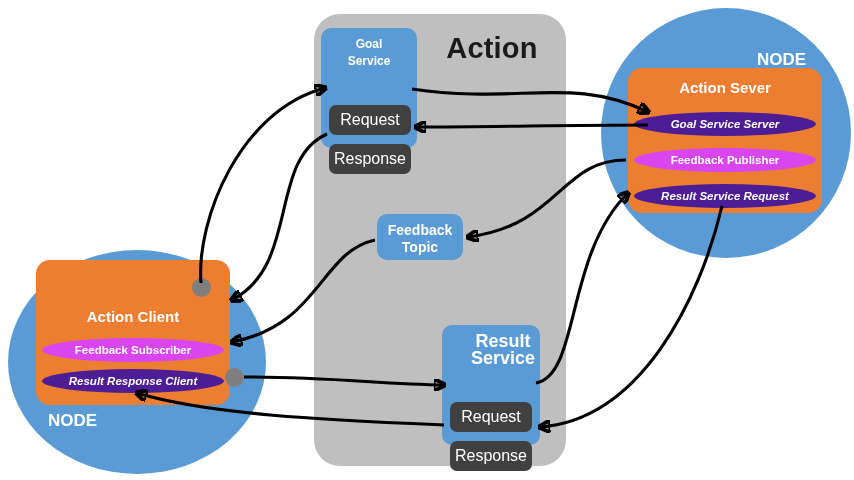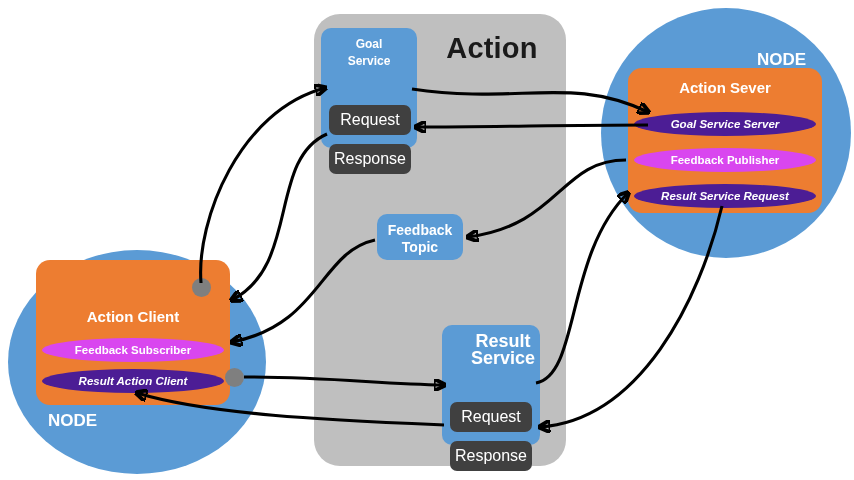--- a/index.html
+++ b/index.html
@@ -135,21 +135,21 @@
   <div class="ellipse ell-yellow" id="srv-goal">Goal Service Server</div>
   <div class="ellipse ell-green" id="srv-feedback">Feedback Publisher</div>
   <div class="ellipse ell-yellow" id="srv-result">Result Service Request</div>
 
   <div class="node-circle" id="node-client"></div>
   <div class="node-label" id="node-label-client">NODE</div>
   <div class="inner-block" id="client-block">
     <div class="block-title" style="top:11px;margin-top:37px;">Action Client</div>
   </div>
   <div class="ellipse ell-green" id="cli-feedback">Feedback Subscriber</div>
-  <div class="ellipse ell-yellow" id="cli-result">Result Action Client</div>
+  <div class="ellipse ell-yellow" id="cli-result">Result Response Client</div>
 
   <div class="dot" id="dot-goal-client"></div>
   <div class="dot" id="dot-result-client"></div>
 
   <svg id="arrows" viewBox="0 0 854 480" xmlns="http://www.w3.org/2000/svg">
     <defs>
       <marker id="ah" viewBox="0 0 10 10" refX="8.3" refY="5" markerWidth="4.0" markerHeight="4.0" orient="auto-start-reverse">
         <path d="M 0 0 L 10 5 L 0 10 z" fill="#000000" stroke="none"></path>
       </marker>
     </defs>

